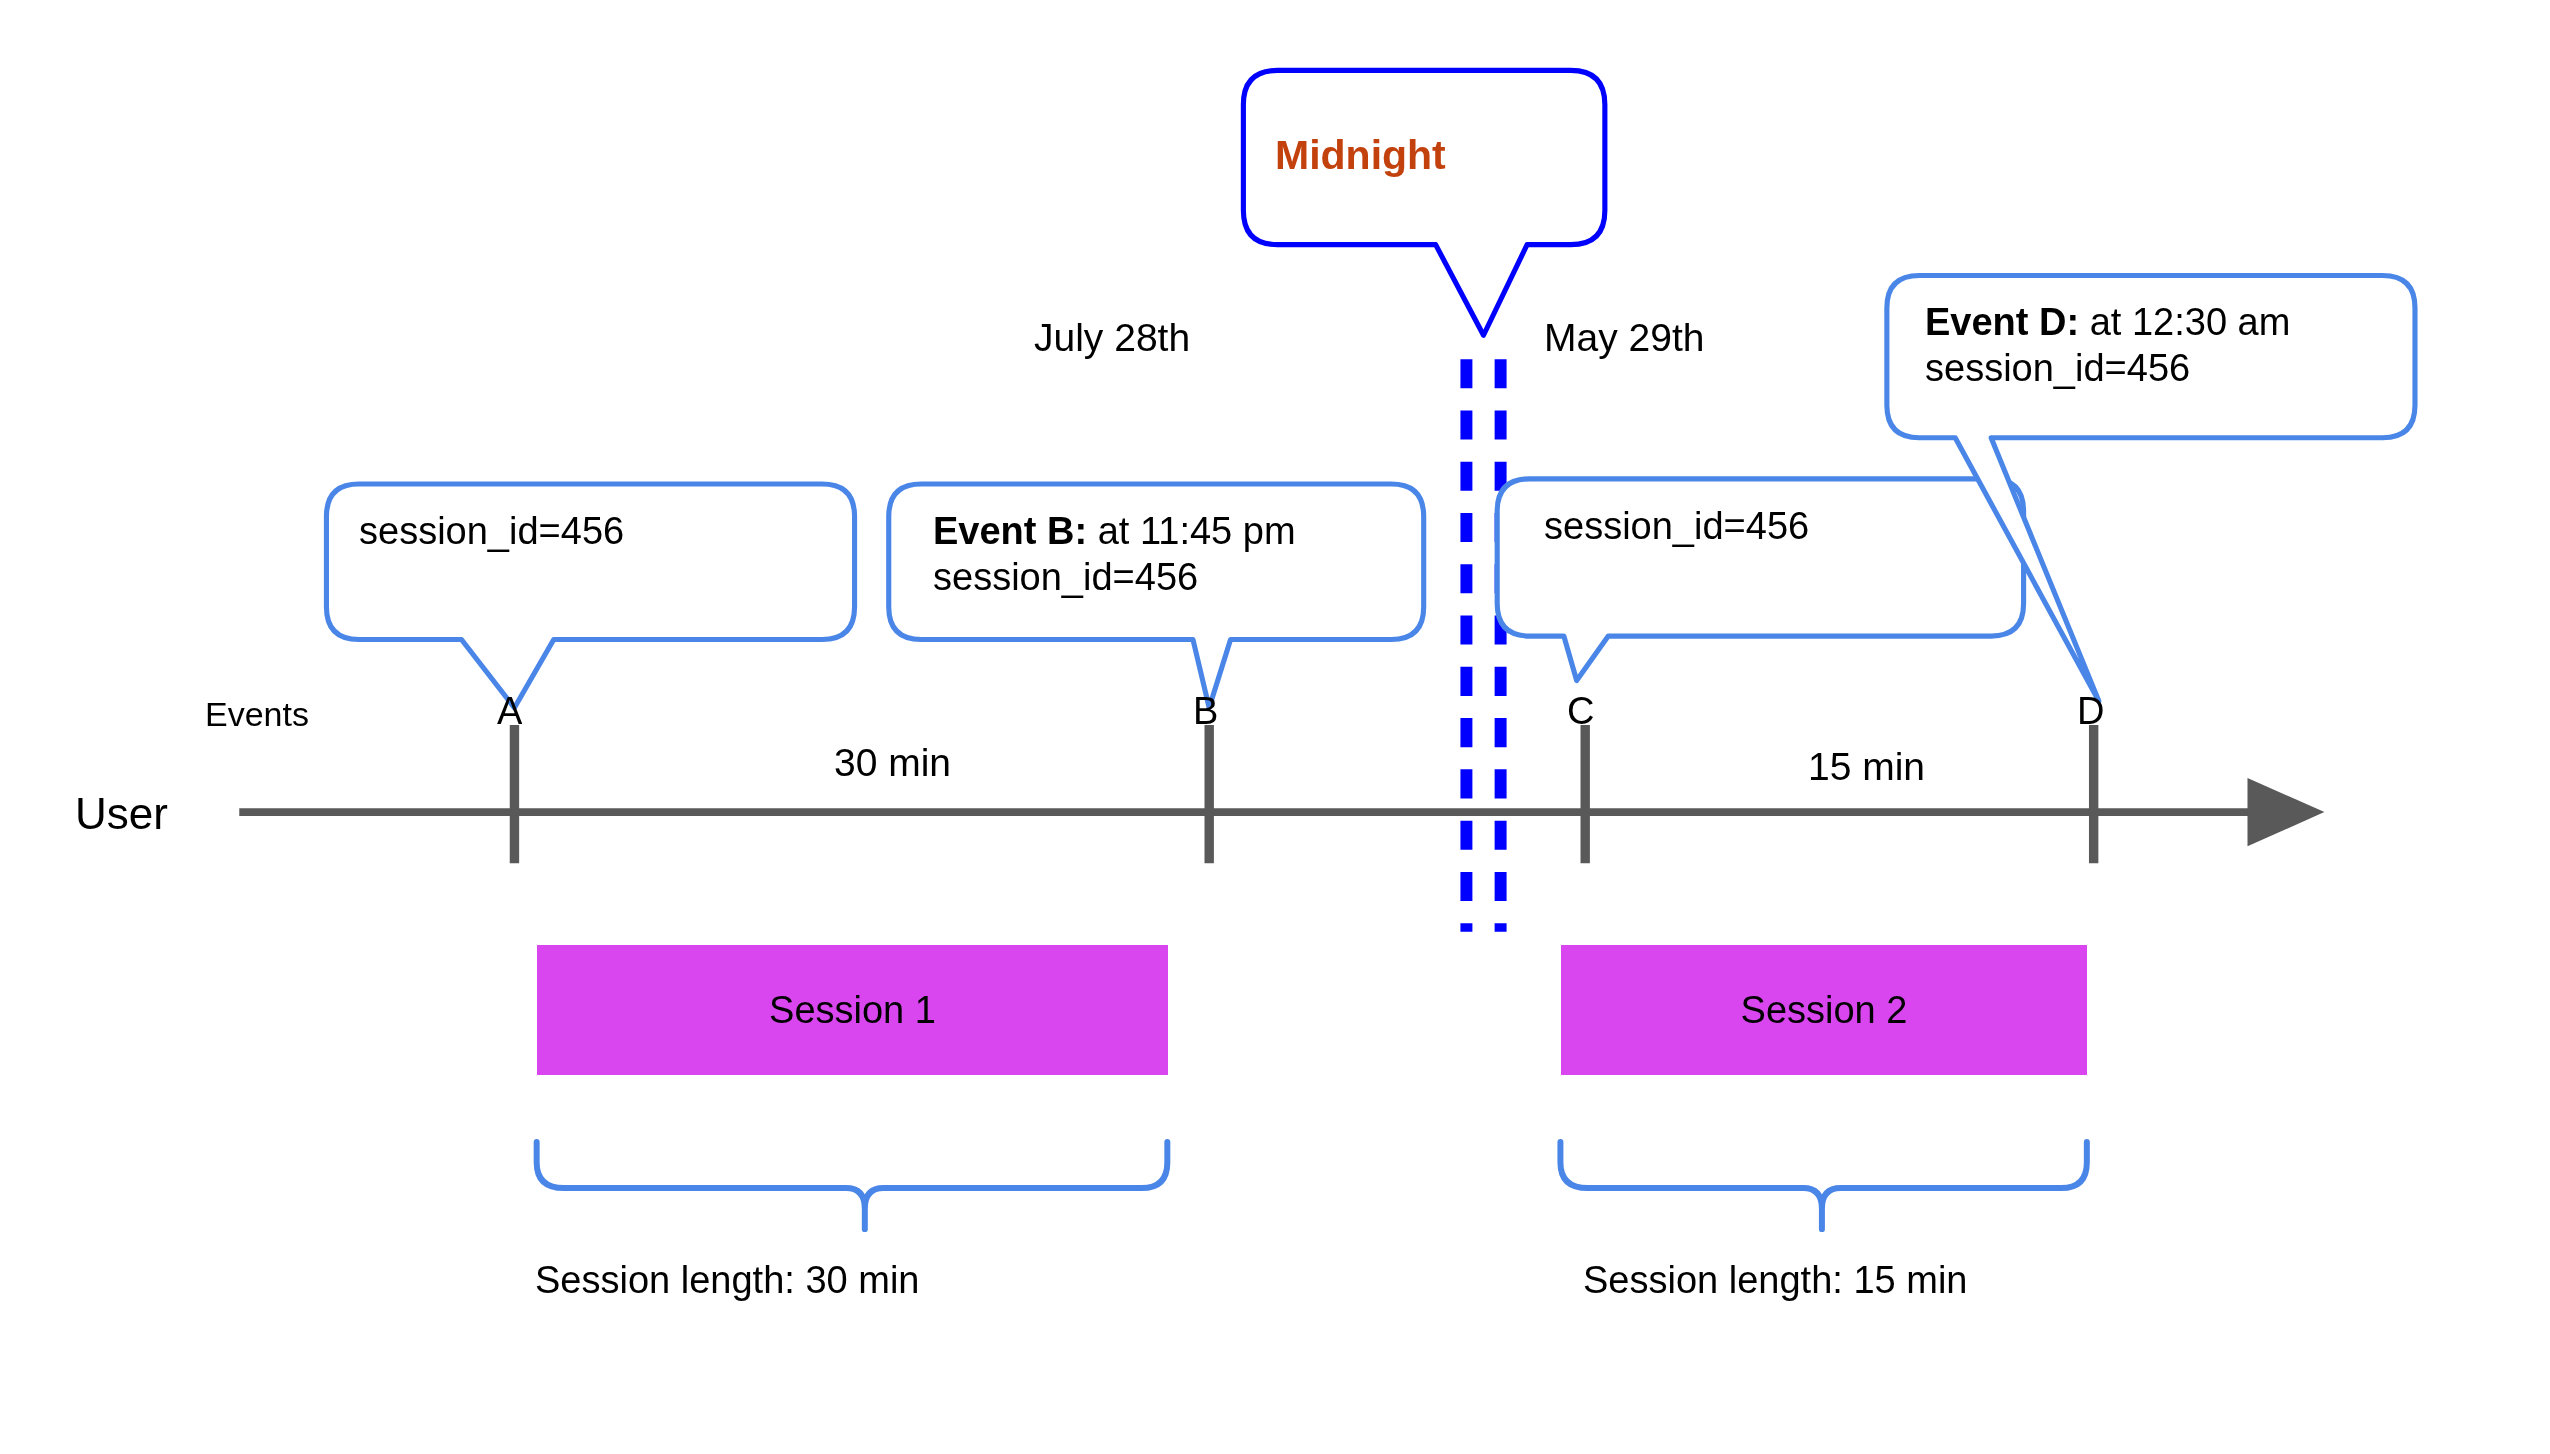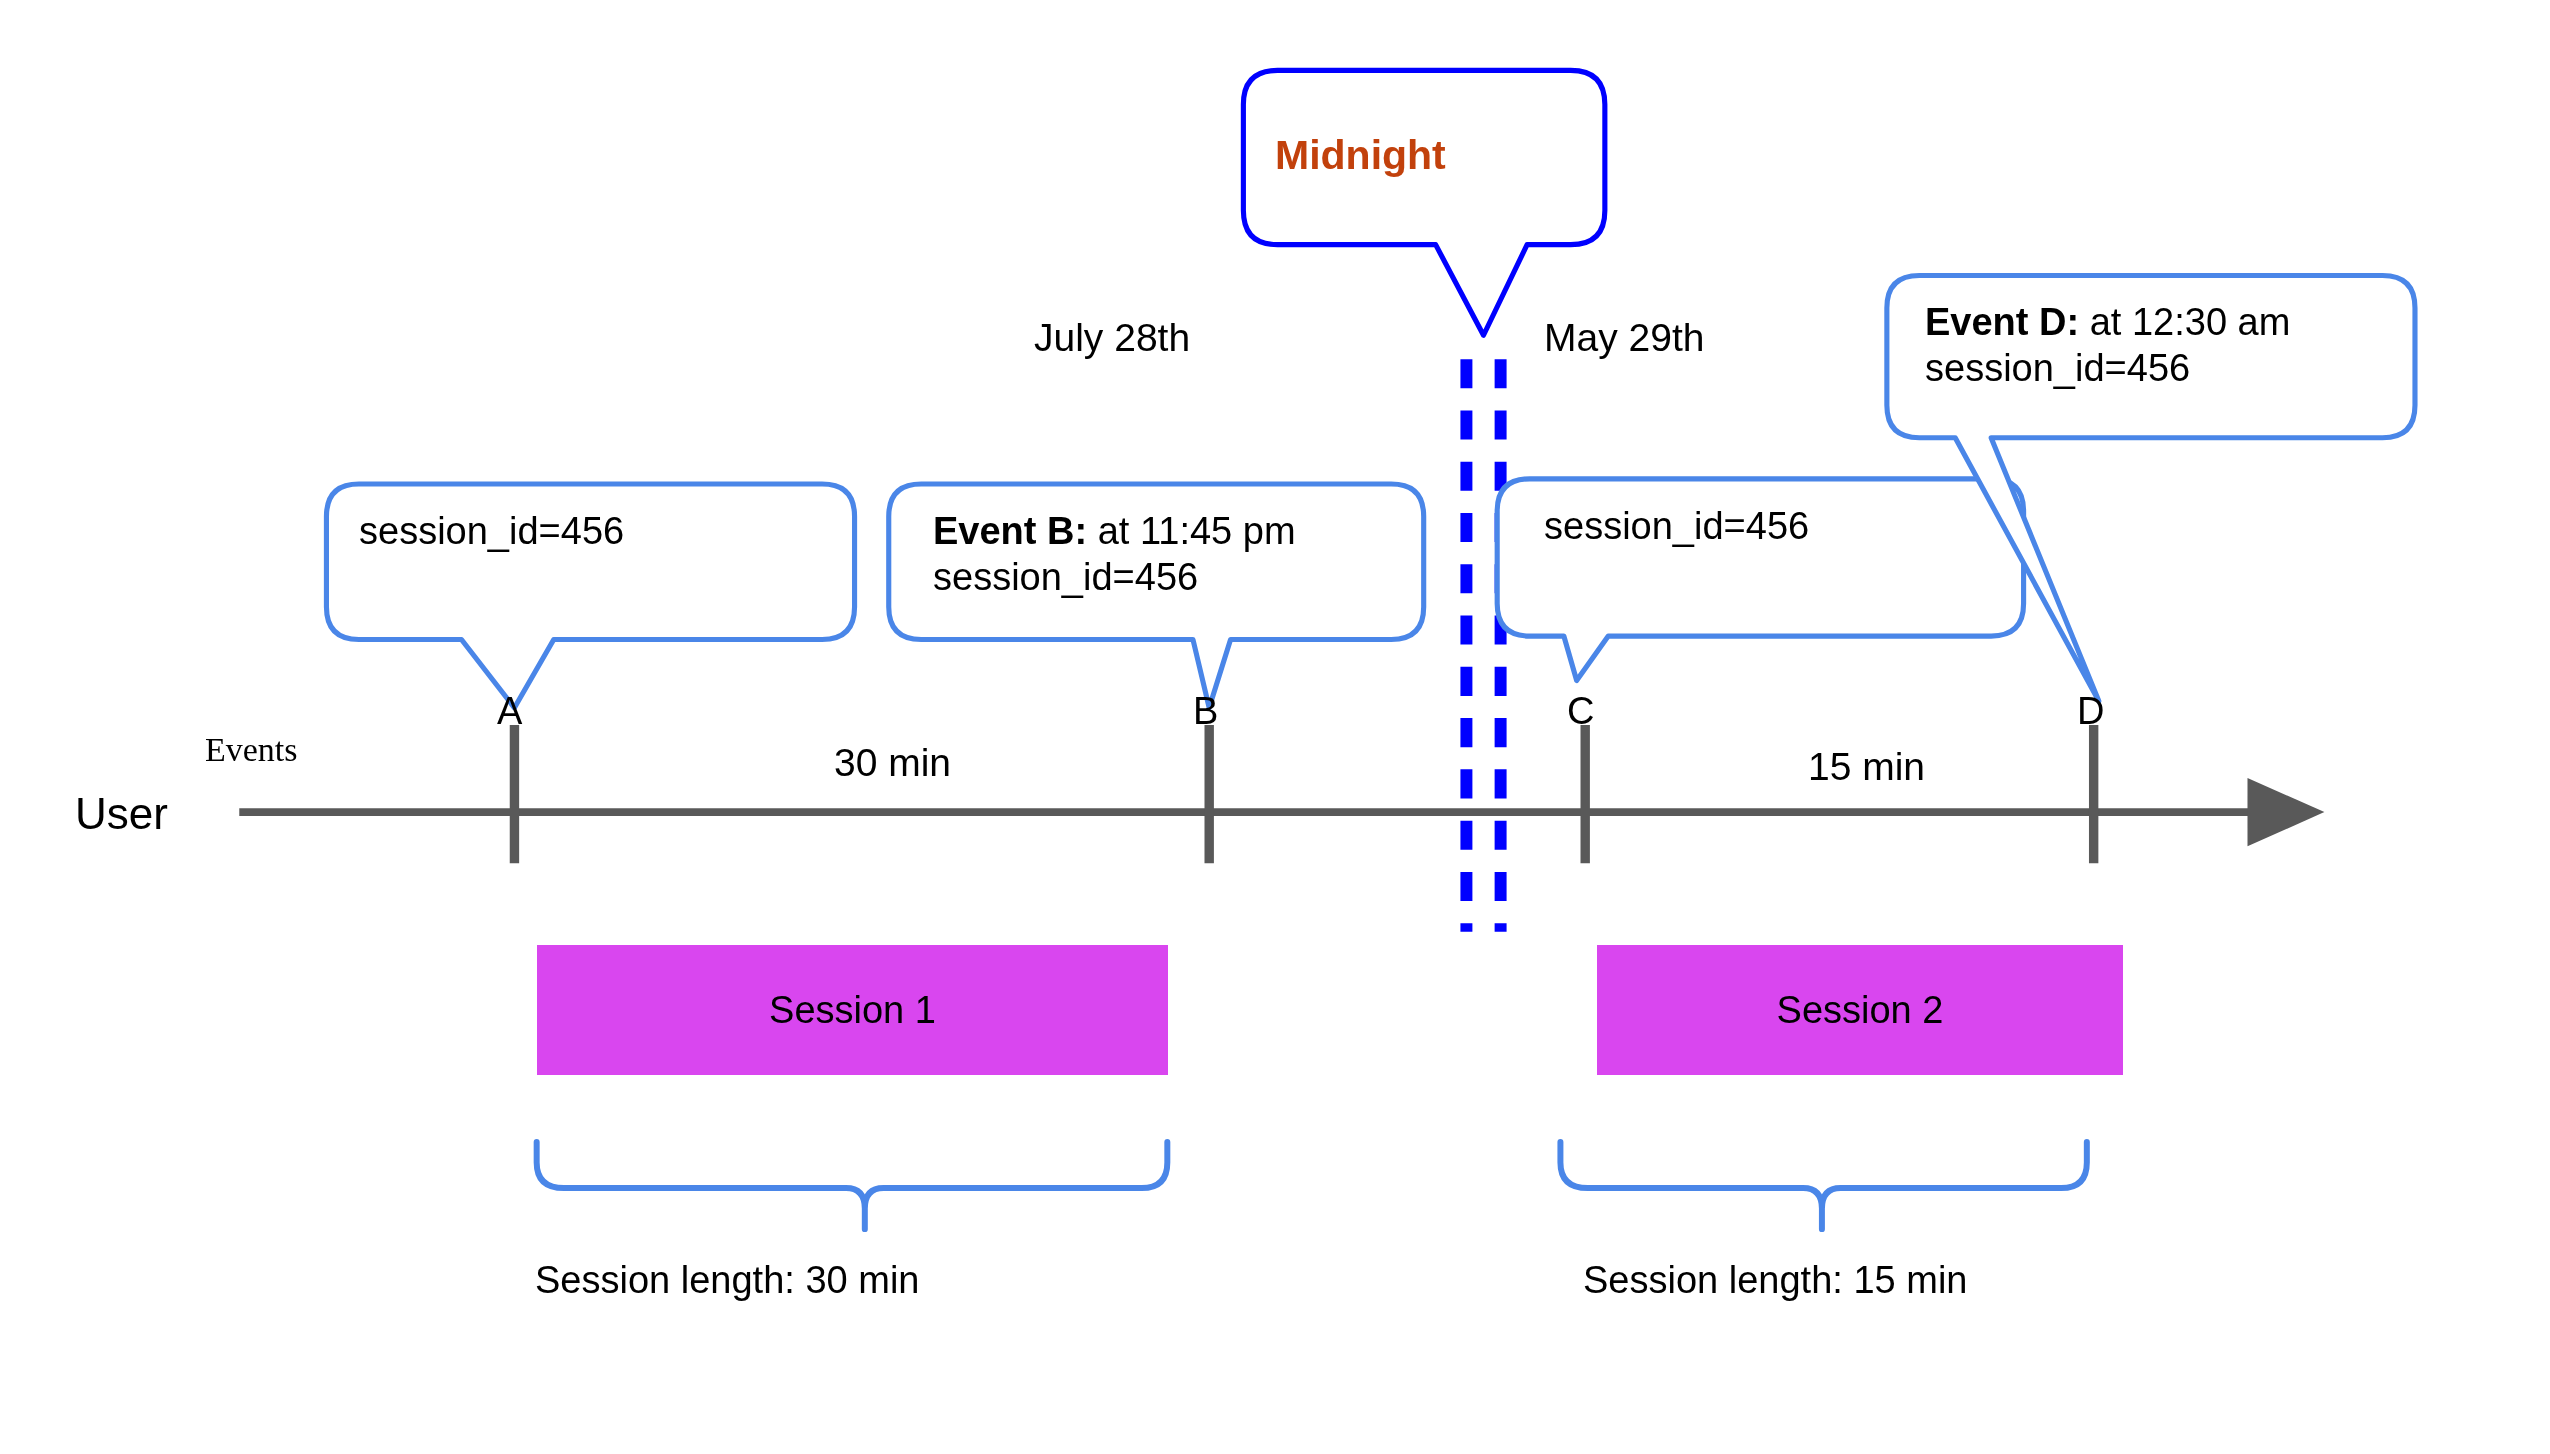--- a/index.html
+++ b/index.html
@@ -224,35 +224,35 @@
 
   <div class="callout-text" style="left:1544px; top:503px;">
     <div>session_id=456</div>
   </div>
 
   <div class="callout-text" style="left:1925px; top:299px;">
     <div><b>Event D:</b><span> at 12:30 am</span></div>
     <div>session_id=456</div>
   </div>
 
-  <div class="txt lbl-events" style="left:205px; top:730px;font-family:Liberation Serif, serif;">Events</div>
+  <div class="txt lbl-events" style="left:205px; top:694px;">Events</div>
   <div class="txt lbl-user" style="left:75px; top:779px;margin-top:9px;">User</div>
 
   <div class="txt lbl-marker" style="left:497px; top:689px;">A</div>
   <div class="txt lbl-marker" style="left:1193px; top:689px;">B</div>
   <div class="txt lbl-marker" style="left:1567px; top:689px;">C</div>
   <div class="txt lbl-marker" style="left:2077px; top:689px;">D</div>
 
   <div class="txt lbl-gap" style="left:807px; top:740px;">30 min</div>
   <div class="txt lbl-gap" style="left:1781px; top:744px;">15 min</div>
 
   <div class="session-bar" style="left:537px; top:945px; width:631px; height:130px;">
     <span>Session 1</span>
   </div>
-  <div class="session-bar" style="left:1561px; top:945px; width:526px; height:130px;margin-left:36px;">
+  <div class="session-bar" style="left:1561px; top:945px; width:526px; height:130px;">
     <span>Session 2</span>
   </div>
 
   <div class="txt lbl-sessionlen" style="left:535px; top:1258px;">Session length: 30 min</div>
   <div class="txt lbl-sessionlen" style="left:1583px; top:1258px;">Session length: 15 min</div>
 
 </div>
 
 
 </body></html>

